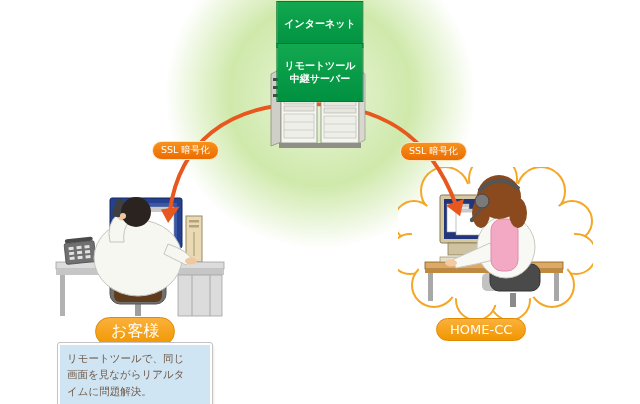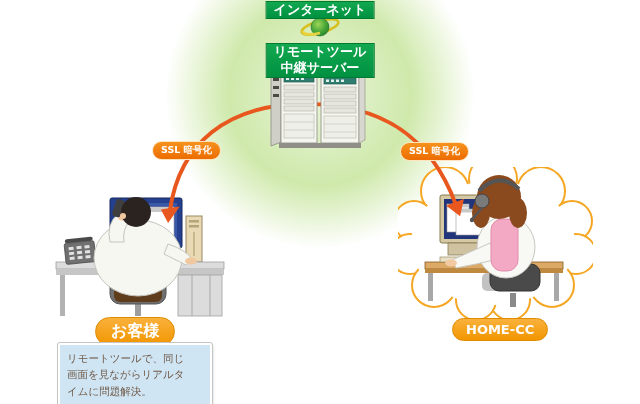--- a/index.html
+++ b/index.html
@@ -6,34 +6,34 @@
   body{width:640px;height:404px;position:relative;overflow:hidden;
        font-family:"DejaVu Sans","Liberation Sans",sans-serif;}
   .abs{position:absolute;}
   
   .glow{left:166px;top:-60px;width:308px;height:308px;border-radius:50%;
         background:radial-gradient(circle, #eaf5dc 0%, var(--glow,#cfe9ab) 42%, rgba(207,233,171,0) 71%);}
   
   .green-label{left:320px;transform:translateX(-50%);
         background:linear-gradient(var(--green-label-top,#12a850), var(--green-label,#009140));
         border:1px solid var(--green-label-border,#007a34);
-        color:#fff;font-weight:bold;font-size:13px;line-height:1.25;
-        padding:0 7px;text-align:center;white-space:pre-line;}
+        color:#fff;font-weight:bold;font-size:10px;line-height:1.25;
+        padding:16px 7px;text-align:center;white-space:pre-line;}
   .label-internet{top:1px;}
   .label-server{top:43px;}
   
-  .pill{color:#fff;font-weight:bold;text-align:center;border-radius:999px;}
+  .pill{color:#fff;font-weight:normal;text-align:center;border-radius:999px;}
   .ssl-pill{background:linear-gradient(#f6921e,var(--ssl-pill,#ec6c00));
         border:1px solid #ffe3bd;font-size:9.5px;padding:2px 8px;}
   .ssl-left{left:152px;top:141px;}
   .ssl-right{left:400px;top:142px;}
   .name-pill{background:linear-gradient(#f9b13c,var(--name-pill,#f29600));
         border:1px solid #e08a00;}
   .pill-customer{left:95px;top:317px;font-size:16px;padding:3px 15px;}
-  .pill-operator{left:452px;top:318px;font-size:13px;padding:3px 13px;}
+  .pill-operator{left:436px;top:318px;font-size:13px;padding:3px 13px;}
   
   .note{left:58px;top:343px;width:154px;box-sizing:border-box;
         background:var(--note-bg,#cfe5f4);border:2px solid #fff;
         outline:1px solid var(--note-border,#c4c4c4);border-radius:2px;
         box-shadow:1px 2px 3px rgba(0,0,0,.18);
         color:var(--note-text,#6f5846);font-size:10.5px;line-height:1.55;
         padding:5px 7px;white-space:pre-line;}
   svg{display:block;}
 </style>
 </head>

